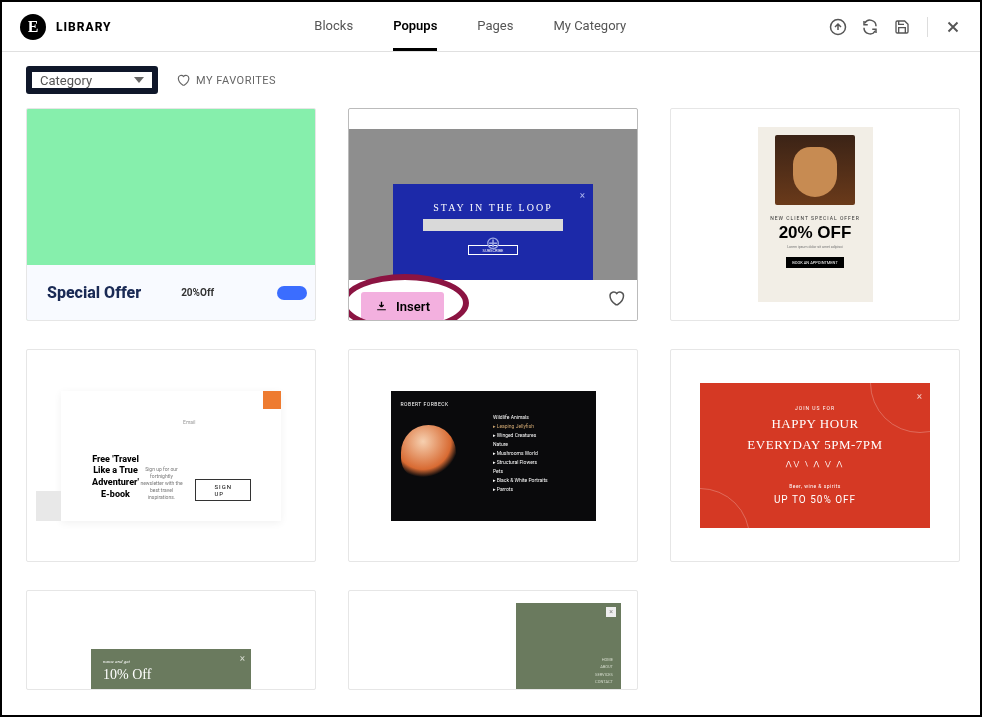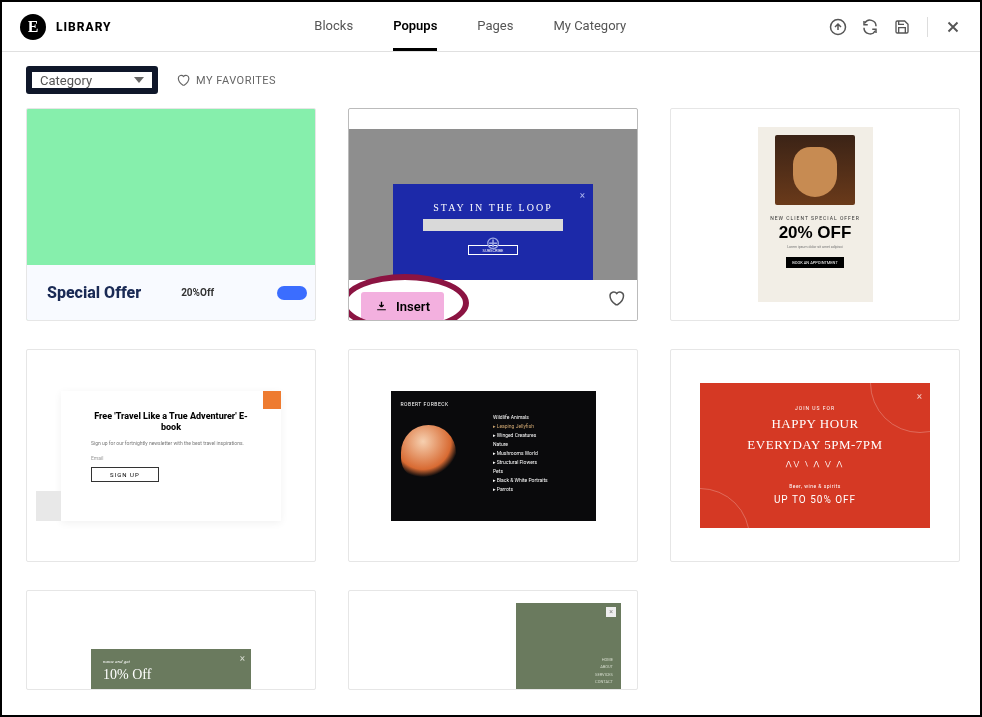--- a/index.html
+++ b/index.html
@@ -200,21 +200,21 @@
     .p2-zoom { position: absolute; color: #9aa5e3; top: 48px; font-size: 18px; }
     .p2-btn { width: 50px; height: 10px; border: 1px solid #fff; color: #fff; font-size: 4px; display: flex; align-items: center; justify-content: center; margin-top: 8px; }
     .p2-x { position: absolute; top: 6px; right: 8px; color: #aab3ec; font-size: 10px; }
     .p3-inner { width: 115px; height: 175px; background: #f2eee6; display: flex; flex-direction: column; align-items: center; }
     .p3-img { width: 80px; height: 70px; background: linear-gradient(#3b2316,#6a3a1a); border-radius: 2px; margin-top: 8px; position: relative; }
     .p3-img::after { content: ""; position:absolute; top:12px; left:18px; width:44px; height:50px; background: #c78b52; border-radius: 22px 22px 28px 28px; }
     .p3-t1 { font-size: 5px; letter-spacing: 1px; margin-top: 10px; color: #333; }
     .p3-t2 { font-size: 17px; font-weight: 900; margin-top: 2px; font-family: Arial Black, sans-serif; }
     .p3-t3 { font-size: 3.5px; color: #777; margin-top: 2px; }
     .p3-btn { background: #000; color: #fff; font-size: 4px; padding: 3px 6px; margin-top: 8px; }
-    .p4-inner { width: 220px; height: 130px; background: #fff; position: relative; display: flex; flex-direction: column; align-items: flex-start; padding: 20px 30px; box-shadow: 0 2px 8px rgba(0,0,0,0.06); }
+    .p4-inner { width: 220px; height: 130px; background: #fff; position: relative; display: flex; flex-direction: row; align-items: flex-end; padding: 20px 30px; box-shadow: 0 2px 8px rgba(0,0,0,0.06); }
     .p4-x { position: absolute; top: 0; right: 0; width: 18px; height: 18px; background: #ee7b30; }
     .p4-t1 { font-size: 9px; font-weight: 800; text-align: center; line-height: 1.3; }
     .p4-t2 { font-size: 5px; color: #777; text-align: center; margin-top: 6px; line-height: 1.4; }
     .p4-label { font-size: 5px; color: #999; align-self: flex-start; margin-top: 8px; }
     .p4-btn { margin-top: 6px; font-size: 6px; border: 1px solid #333; padding: 3px 18px; letter-spacing: 1px; }
     .p4-side { position: absolute; left: -25px; bottom: 0; width: 25px; height: 30px; background: #e8e8e8; }
     .p5-inner { width: 205px; height: 130px; background: #0a0a0c; position: relative; padding: 10px; display: flex; }
     .p5-left { width: 50%; }
     .p5-brand { color: #fff; font-size: 5px; letter-spacing: 0.5px; }
     .p5-jelly { width: 55px; height: 55px; margin-top: 18px; border-radius: 50% 50% 40% 40%; background: radial-gradient(circle at 40% 30%, #f6d0b0, #d86a32 55%, transparent 70%); position: relative; }

